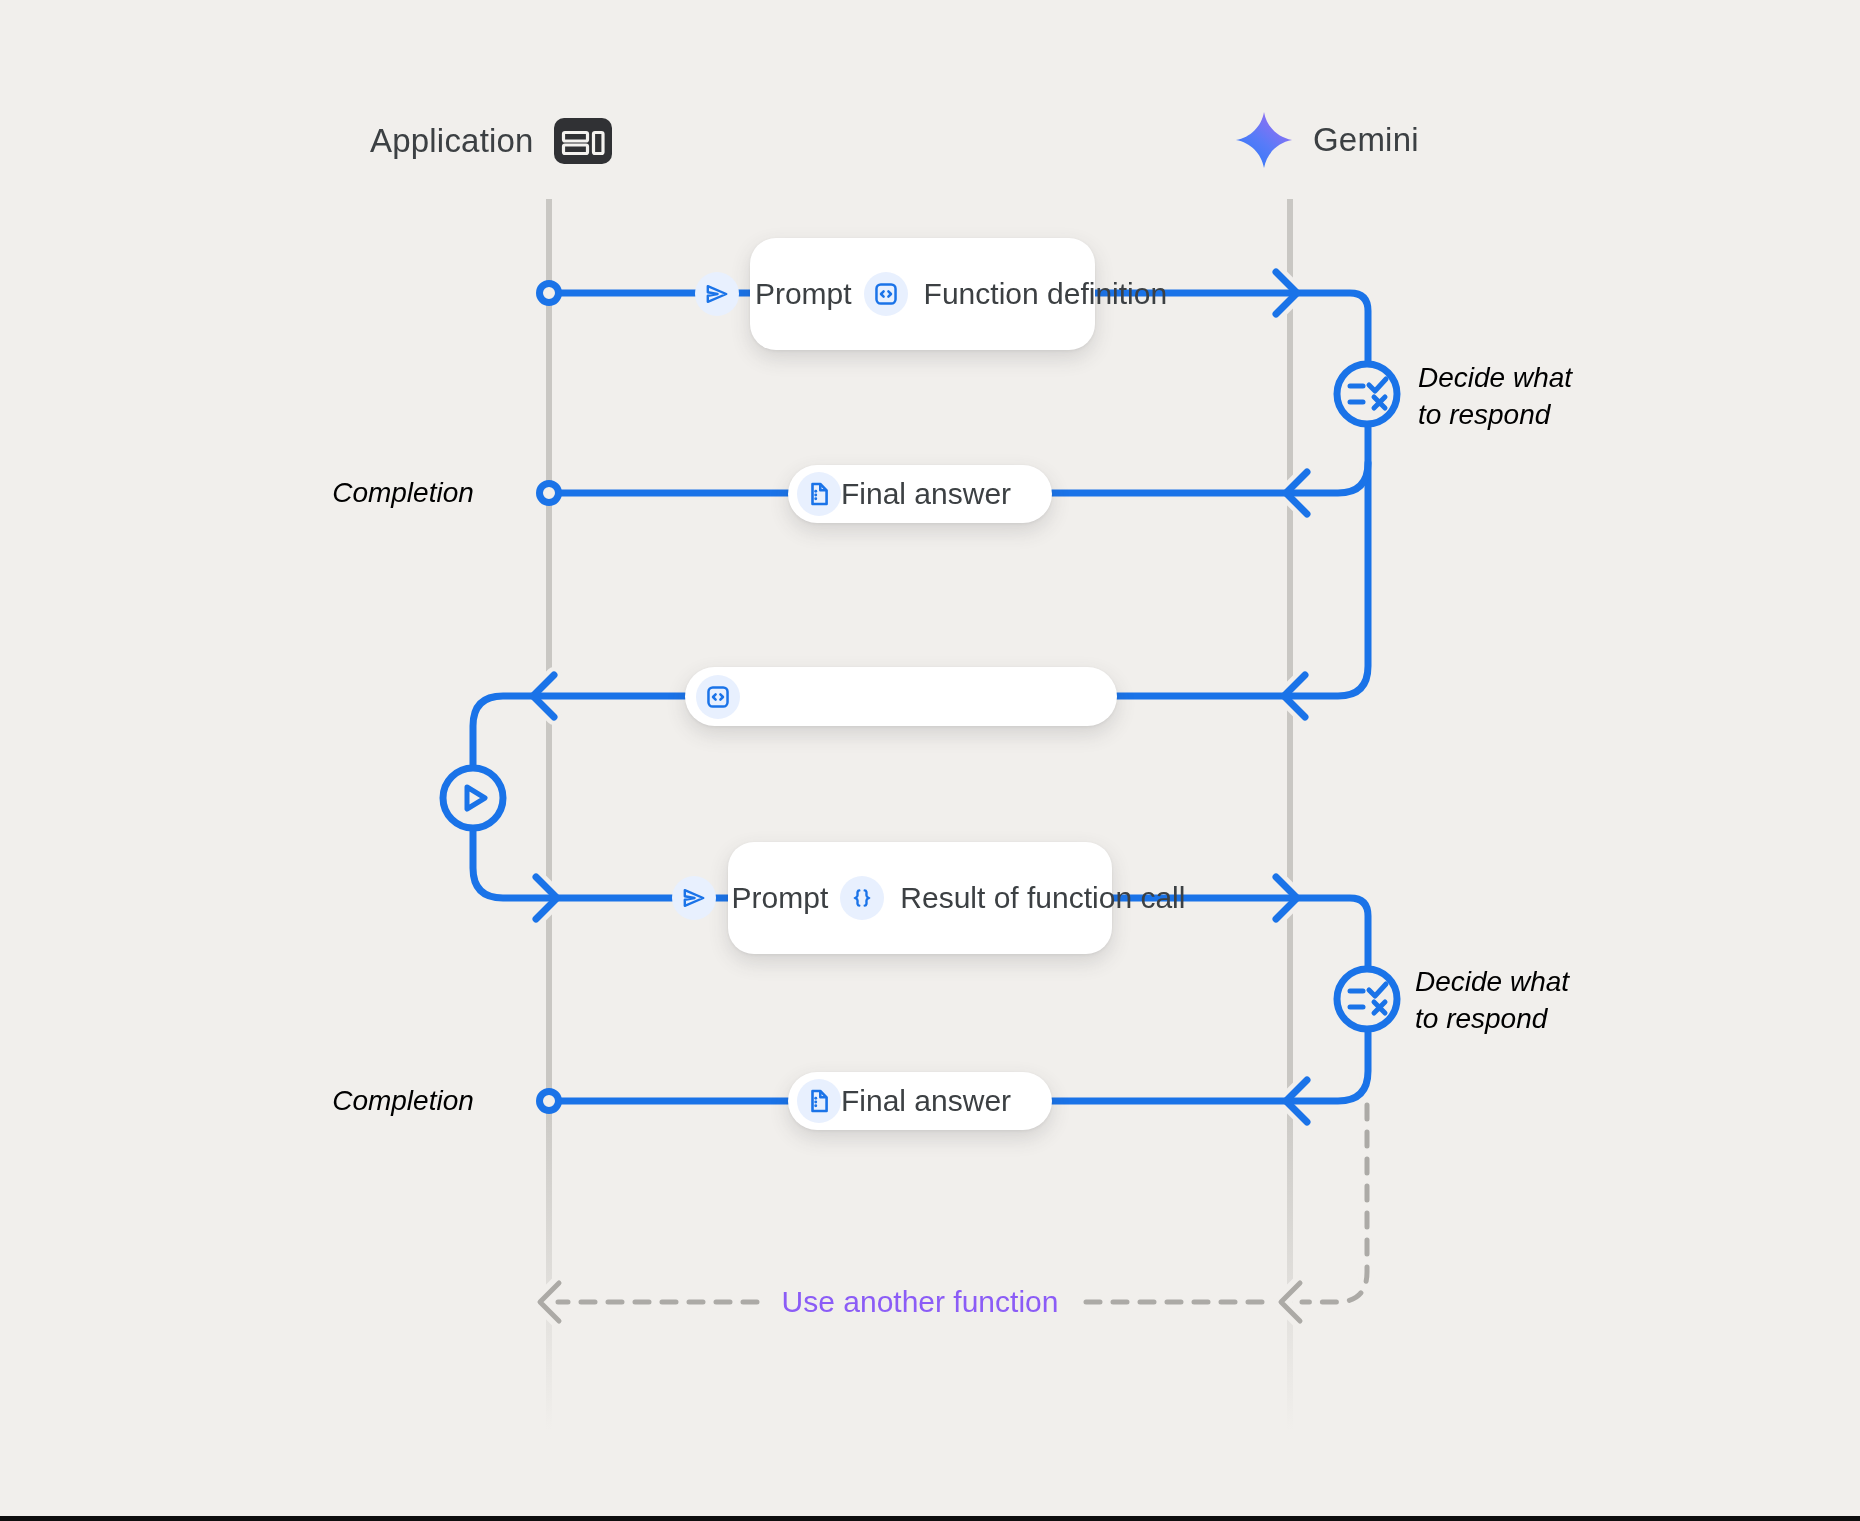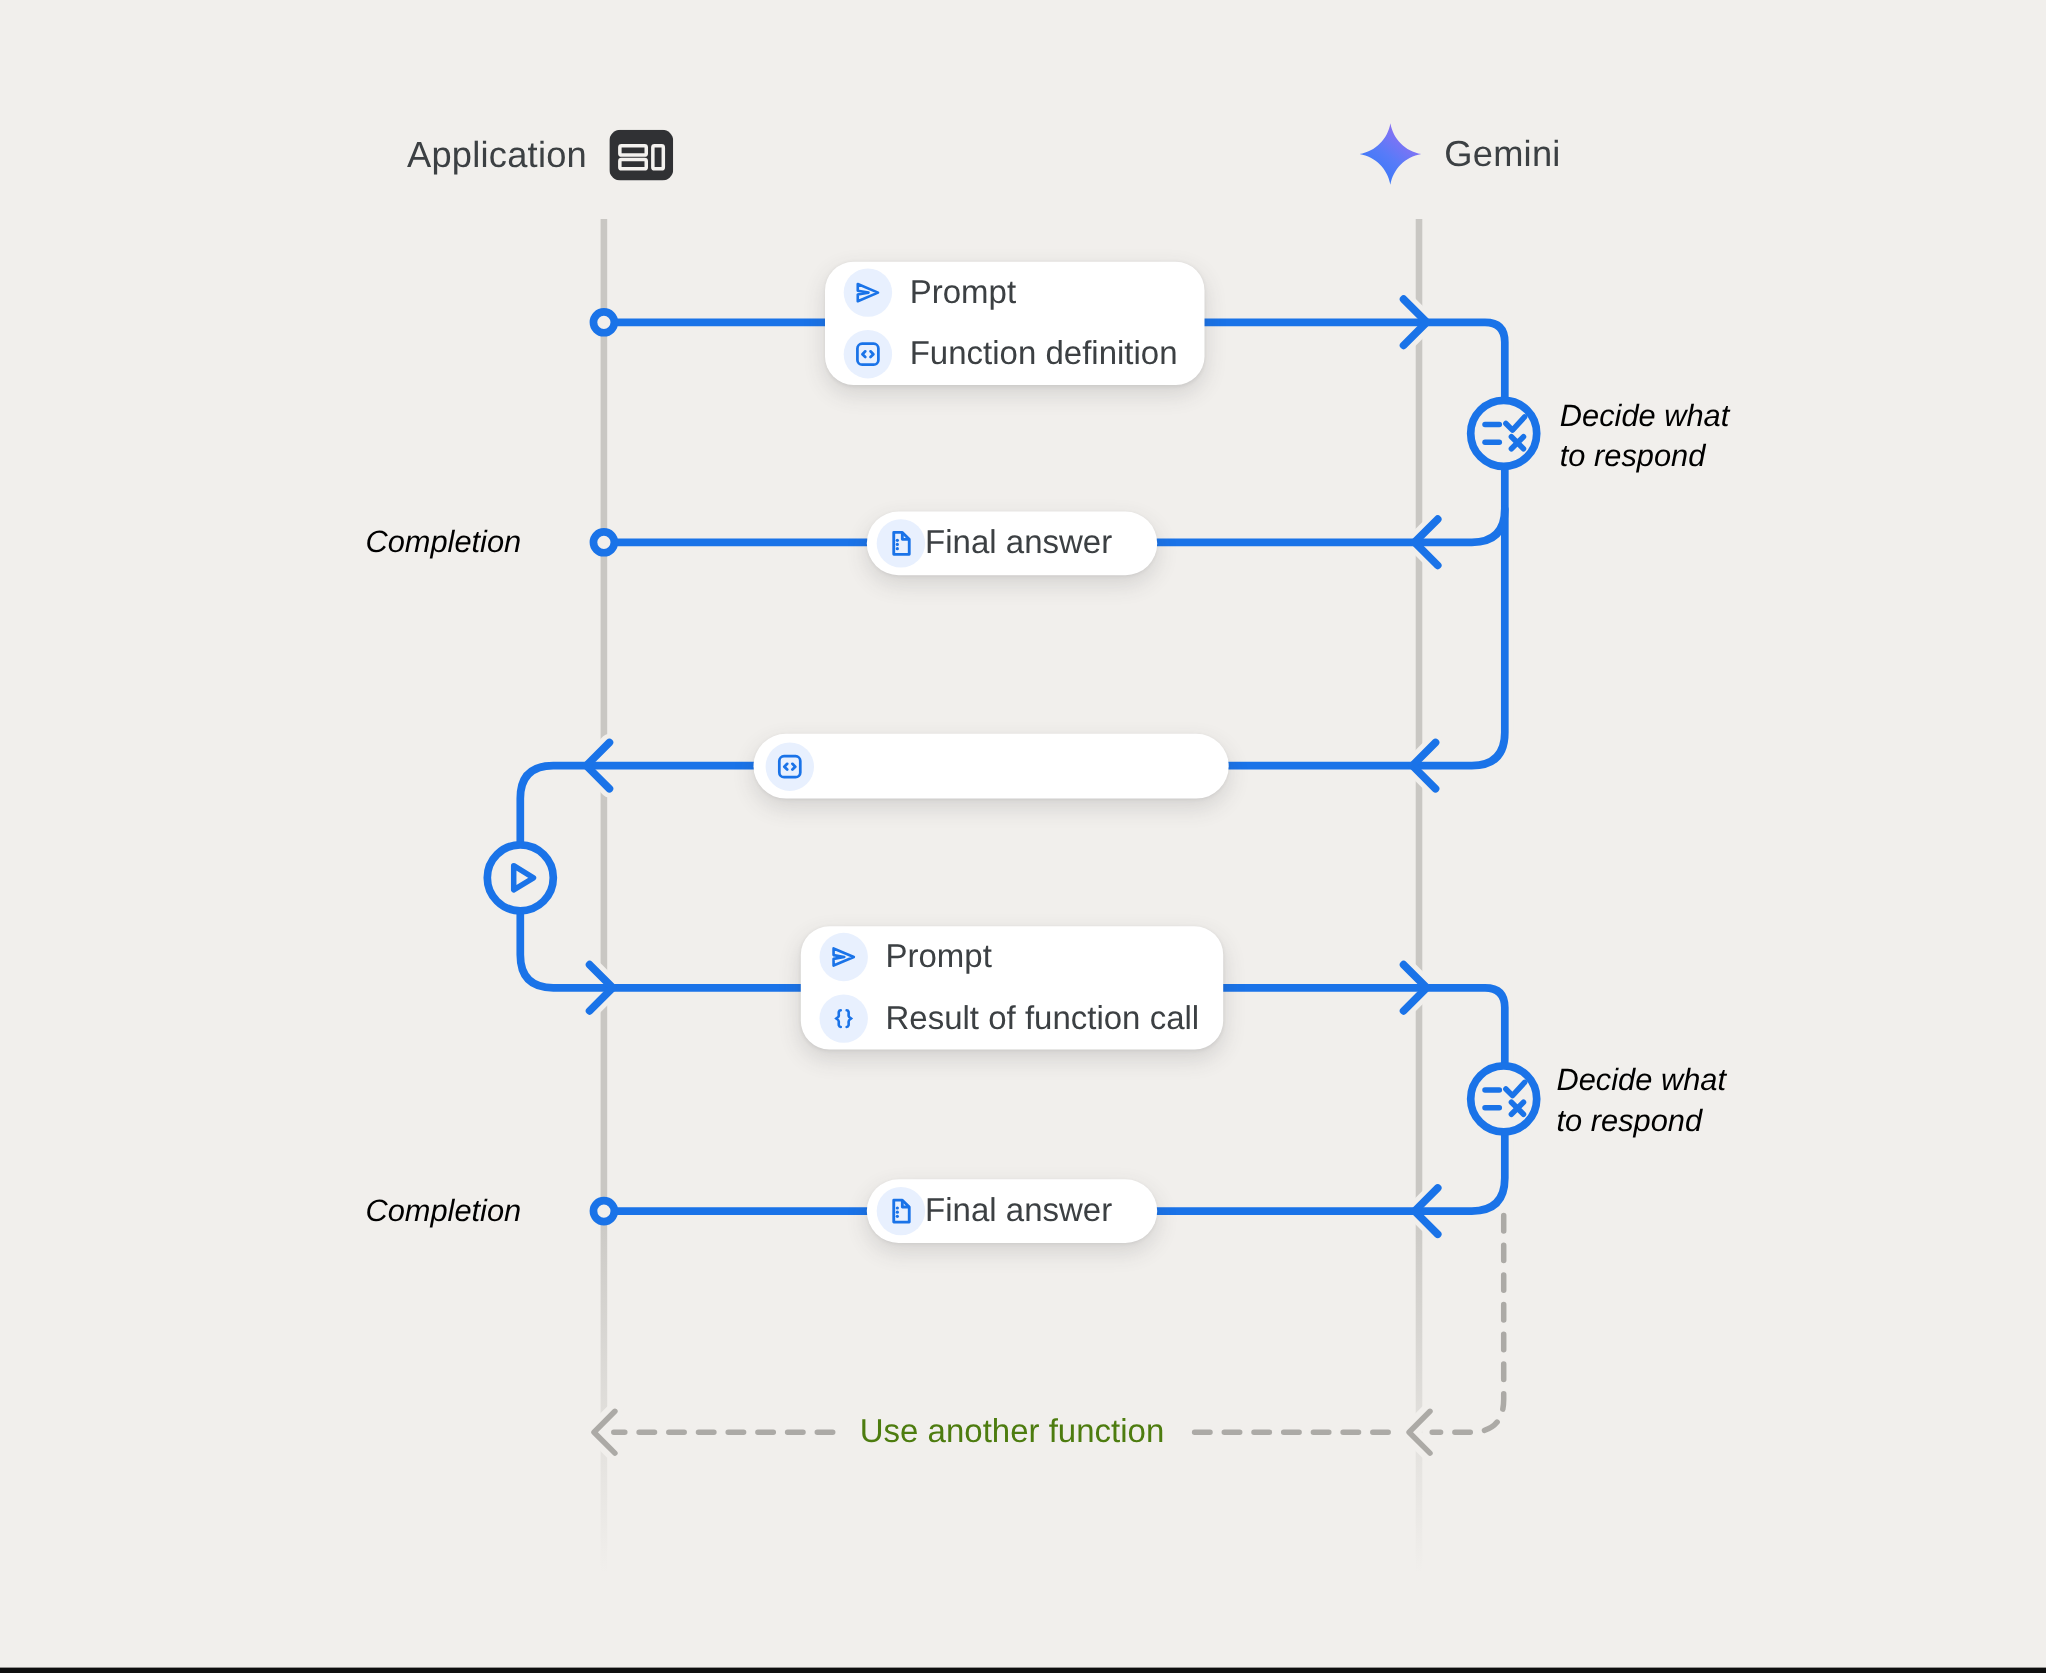--- a/index.html
+++ b/index.html
@@ -6,31 +6,31 @@
   body{font-family:"Liberation Sans",sans-serif;background:#e7e5e2;}
   .canvas{position:relative;width:1860px;height:1521px;background:#F1EFEC;overflow:hidden;}
   .art{position:absolute;left:0;top:0;}
   .abs{position:absolute;margin-left:40px;}
 
   .actor{display:flex;align-items:center;gap:20px;height:58px;}
   .actor-label{font-size:33px;font-weight:500;color:#3C4043;letter-spacing:.2px;}
 
   .msg-box{position:absolute;background:#fff;border-radius:26px;
     box-shadow:0 8px 20px rgba(60,64,67,.16),0 1px 3px rgba(60,64,67,.08);
-    display:flex;flex-direction:column;justify-content:center;gap:12px;padding-left:17px;box-sizing:border-box;}
+    display:flex;flex-direction:row;justify-content:center;gap:12px;padding-left:17px;box-sizing:border-box;}
   .msg-row{display:flex;align-items:center;gap:16px;}
   .pill{position:absolute;background:#fff;border-radius:30px;
     box-shadow:0 8px 20px rgba(60,64,67,.16),0 1px 3px rgba(60,64,67,.08);
     display:flex;align-items:center;padding-left:9px;box-sizing:border-box;}
   .chip{width:44px;height:44px;border-radius:50%;background:#E8F0FE;display:flex;align-items:center;justify-content:center;flex:0 0 auto;}
   .msg-label{font-size:30px;font-weight:500;color:#3C4043;white-space:nowrap;}
 
   .blue-label{position:absolute;color:#000000;font-size:28px;font-weight:500;line-height:37px;white-space:nowrap;font-style:italic;}
   .right-align{text-align:center;}
-  .dark-label{position:absolute;color:#4d7c0f;font-size:30px;font-weight:500;line-height:38px;text-align:center;}
+  .dark-label{position:absolute;color:#8b5cf6;font-size:30px;font-weight:500;line-height:38px;text-align:center;}
 
   .bottom-strip{position:absolute;left:0;bottom:0;width:100%;height:5px;background:#0e0e0e;}
 </style>
 </head>
 <body>
 
 <div class="canvas">
 
   <svg class="art" width="1860" height="1521" viewBox="0 0 1860 1521">
     <defs>

